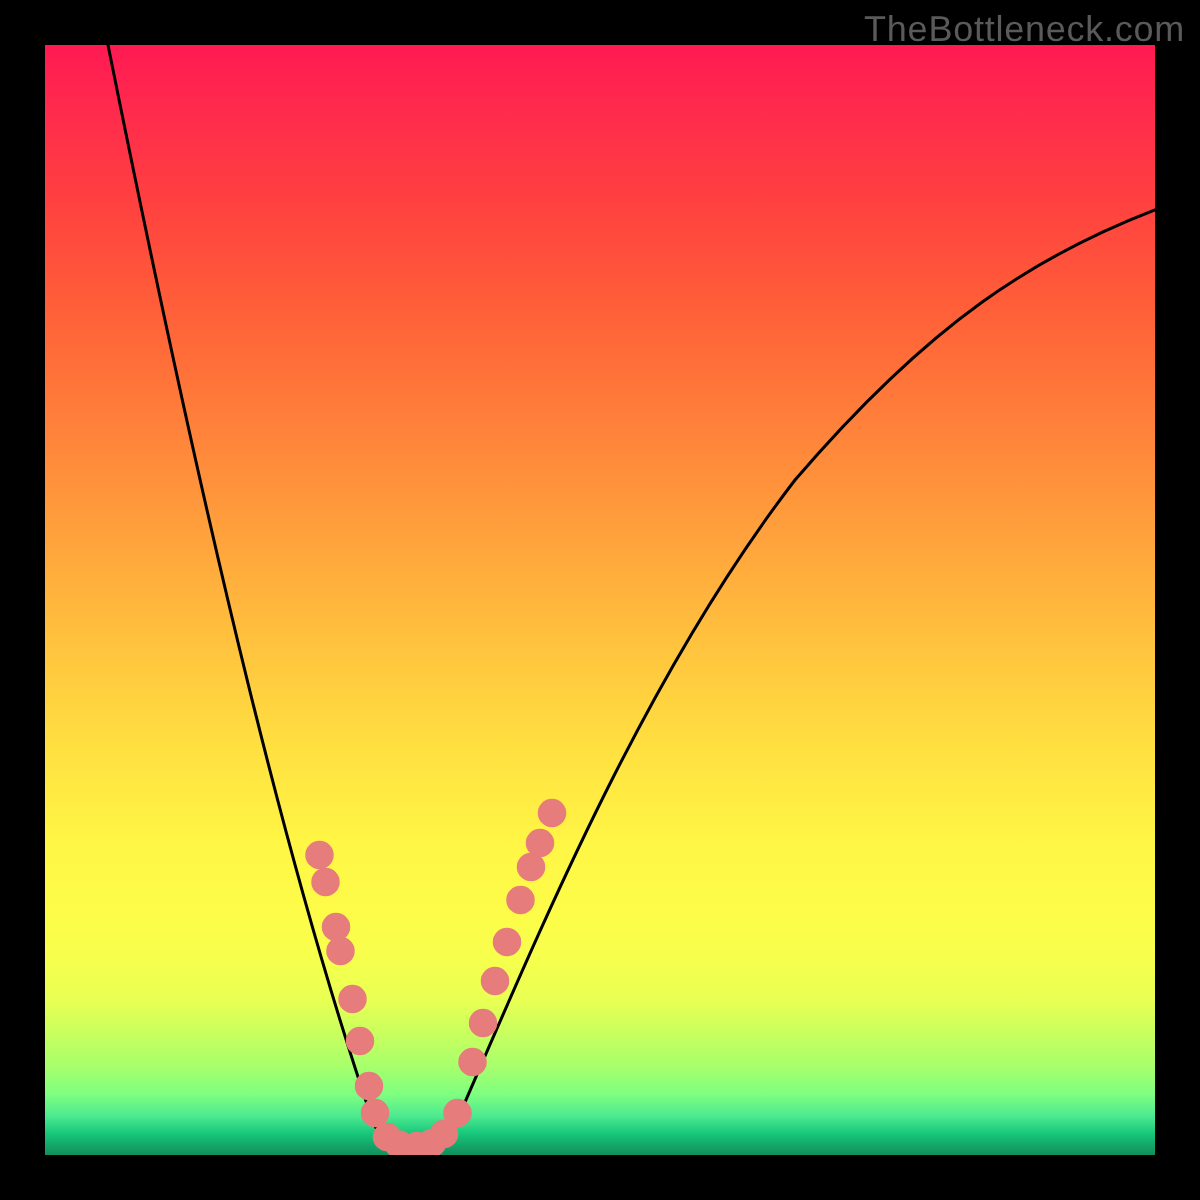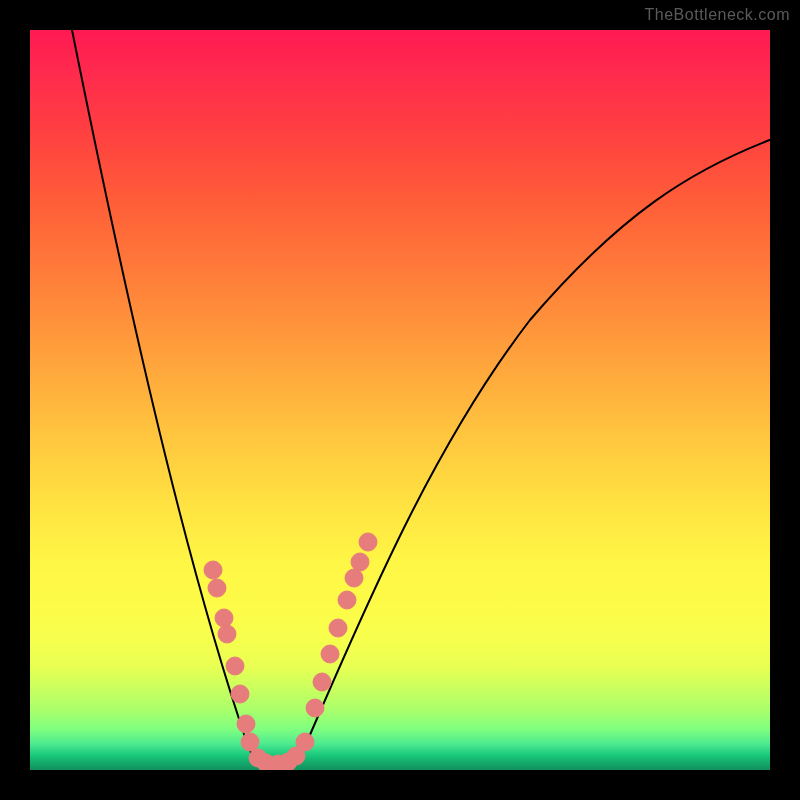--- a/index.html
+++ b/index.html
@@ -52,21 +52,21 @@
     top: 0;
     width: 740px;
     height: 740px;
     overflow: visible;
   }
   .watermark {
     position: absolute;
     top: 6px;
     right: 10px;
     color: #5a5a5a;
-    font-size: 16px;
+    font-size: 24px;
     font-weight: 400;
     letter-spacing: 0.5px;
     user-select: none;
   }
 </style>
 </head>
 <body>
 
 <div class="frame">
   <div class="watermark">TheBottleneck.com</div>

